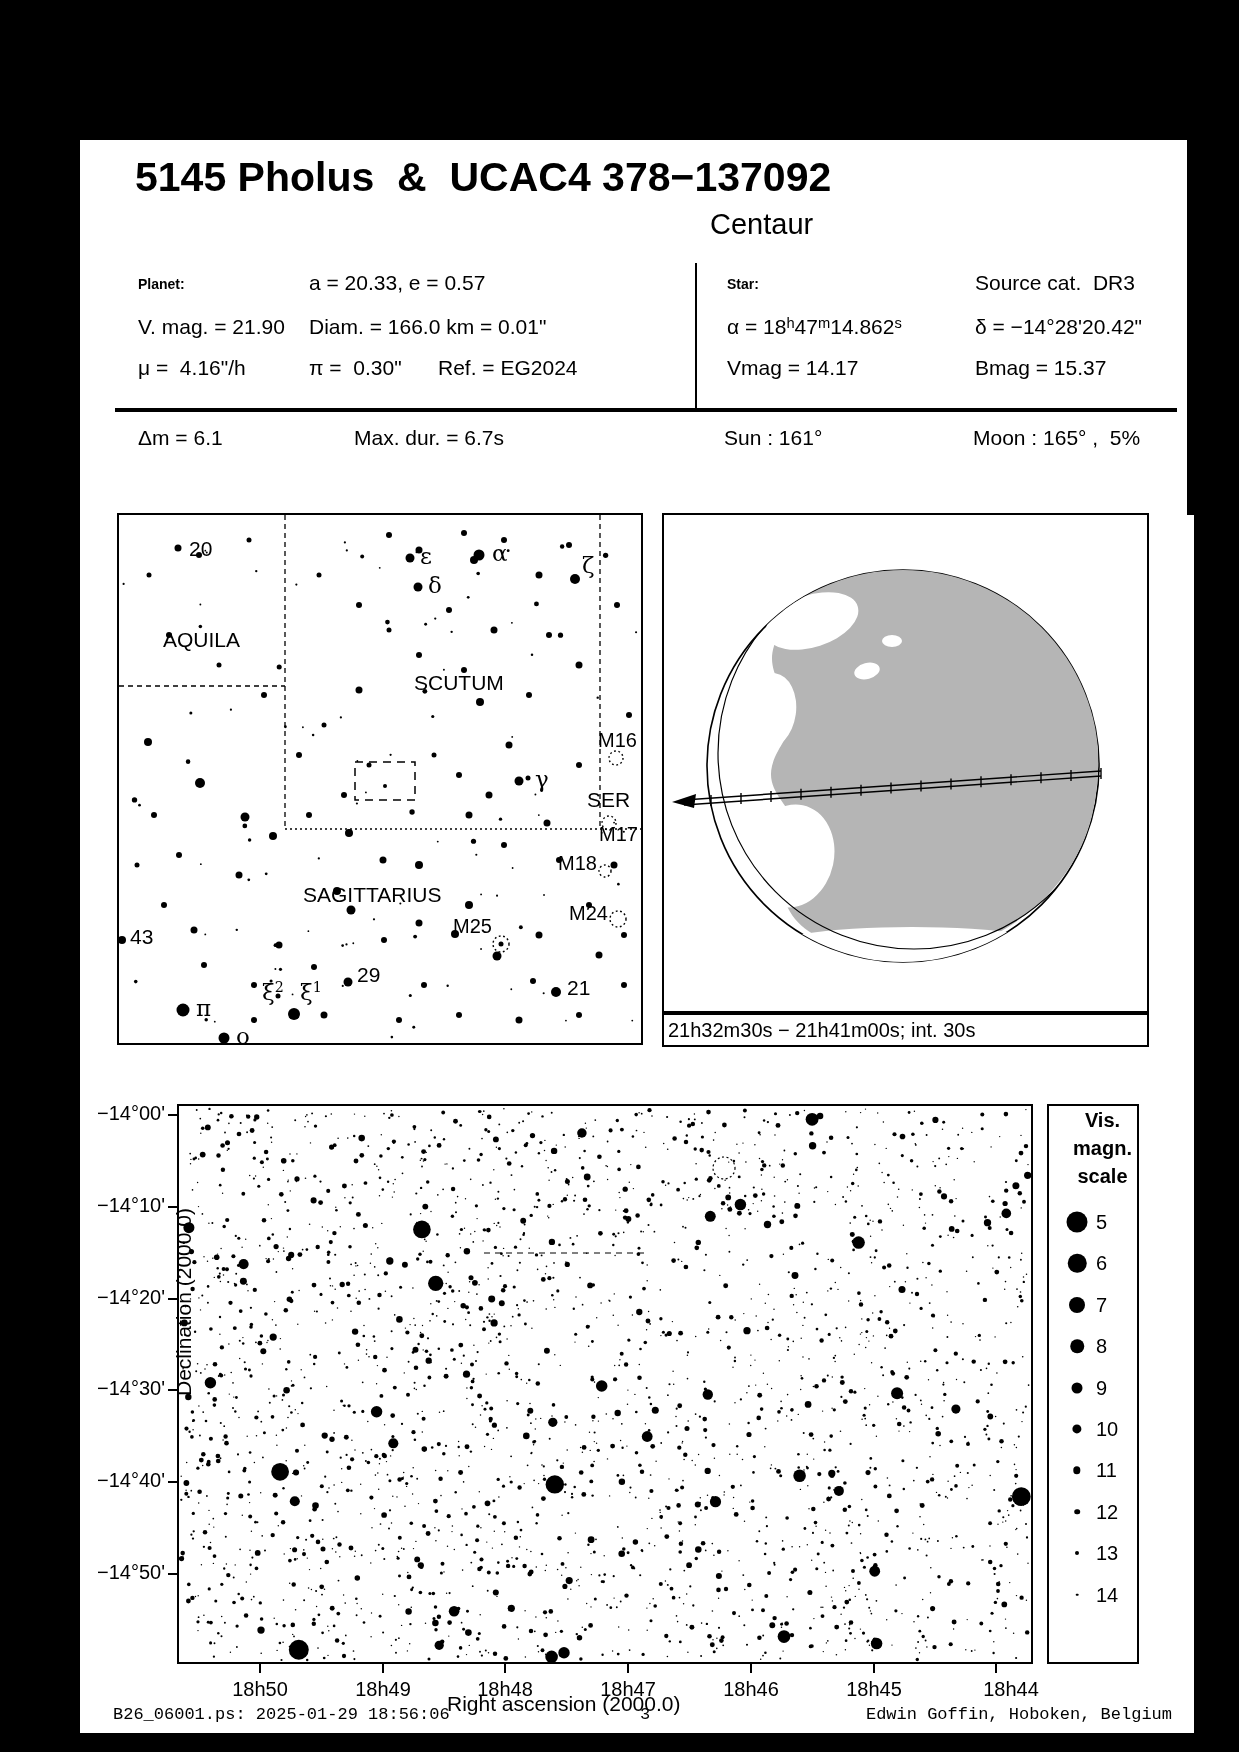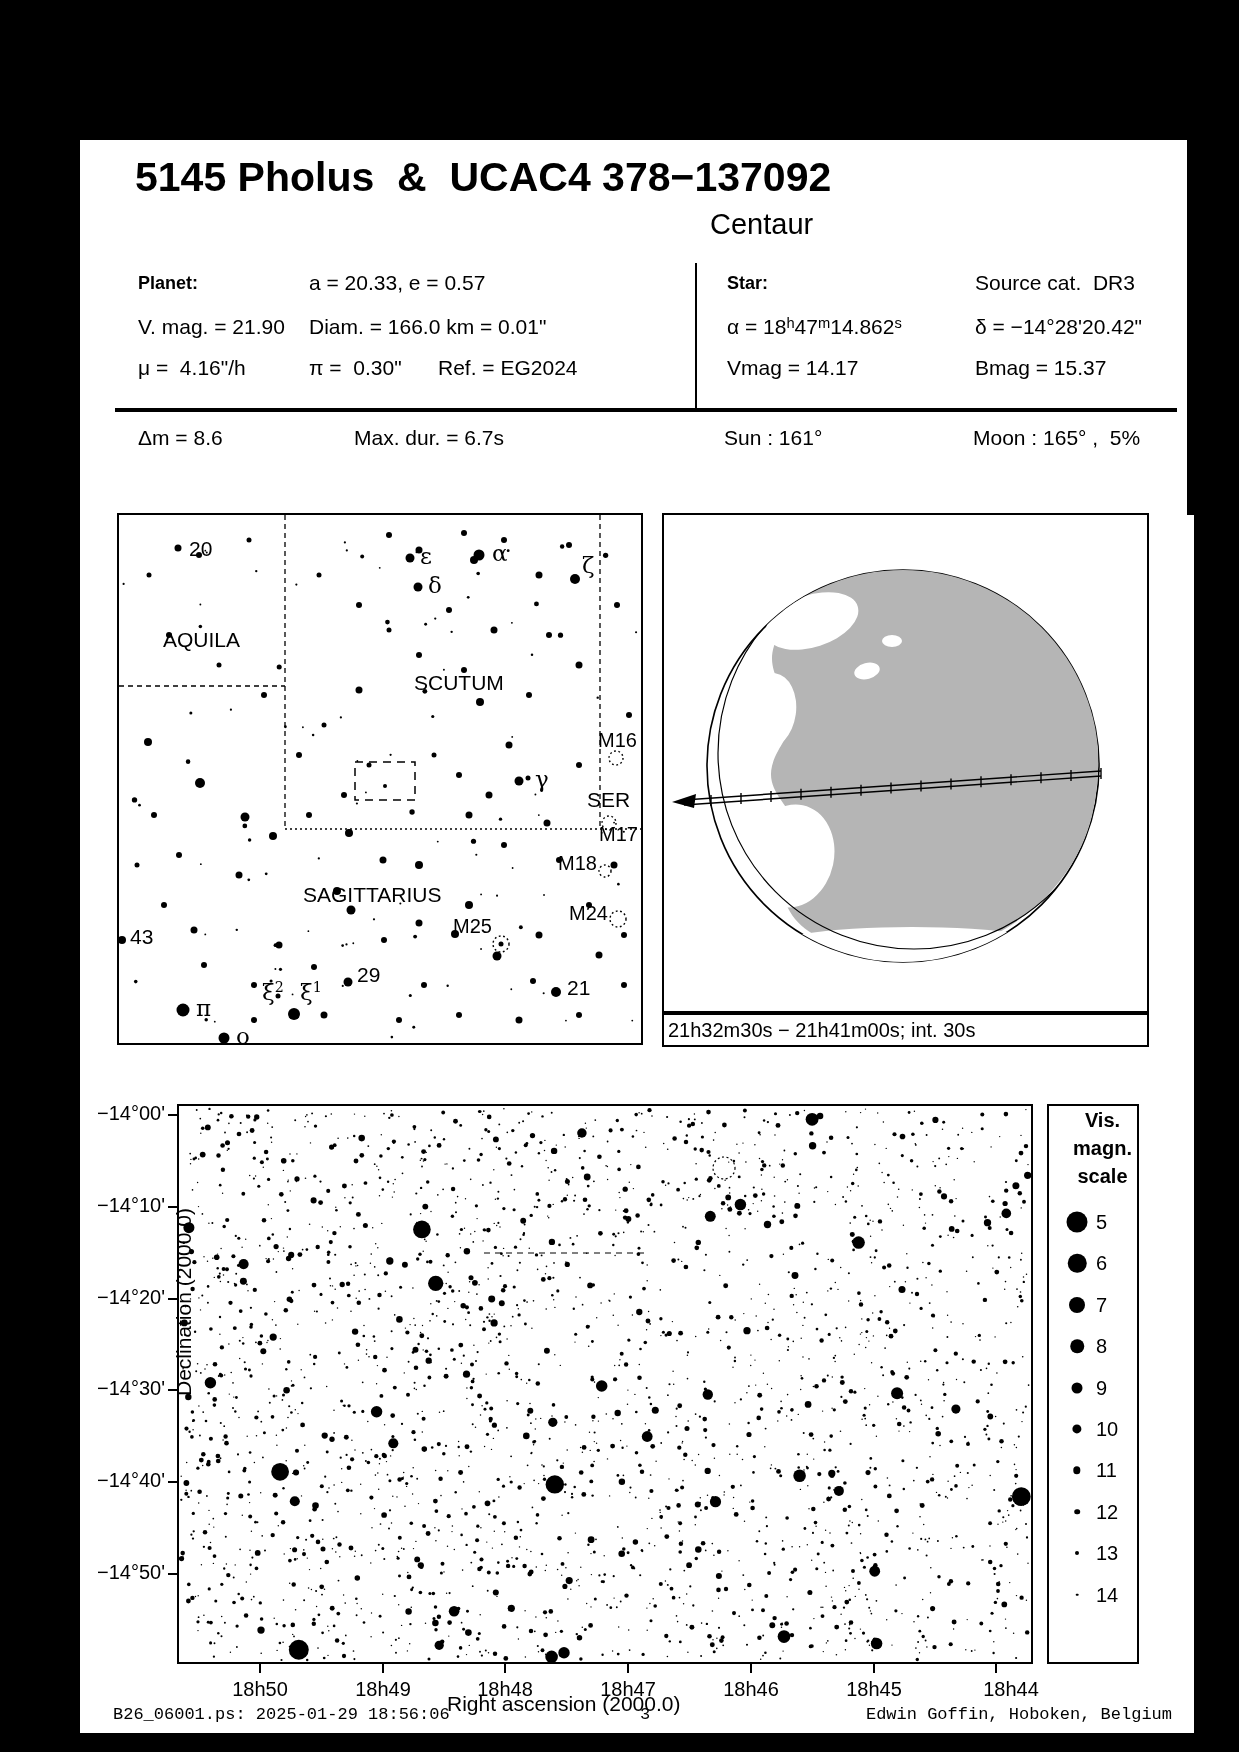--- a/index.html
+++ b/index.html
@@ -5,21 +5,21 @@
   html,body{margin:0;padding:0;background:#000;}
   #canvas{position:relative;width:1239px;height:1752px;background:#000;overflow:hidden;
           font-family:"Liberation Sans",sans-serif;color:#000;}
   #page{position:absolute;left:80px;top:140px;width:1114px;height:1593px;background:#fff;}
   .abs{position:absolute;}
   .blk-corner{position:absolute;left:1107px;top:0;width:52px;height:375px;background:#000;}
   .title{font-size:41px;font-weight:700;letter-spacing:0px;white-space:pre;}
   .subtitle{font-size:29px;white-space:pre;}
   .sup{font-size:70%;vertical-align:40%;}
   .cell{font-size:21px;white-space:pre;}
-  .cell b{font-size:18px;}
+  .cell b{font-size:14px;}
   .vdiv{position:absolute;width:2px;background:#000;}
   .hrule{position:absolute;height:4px;background:#000;}
   .box{position:absolute;border:2px solid #000;background:#fff;box-sizing:border-box;}
   .flabel{position:absolute;transform:translateY(-50%);font-size:21px;white-space:pre;line-height:1;}
   .flabel.m{font-size:20px;}
   .flabel.gk{font-family:"DejaVu Serif",serif;font-size:23px;}
   .flabel .sup{font-size:62%;vertical-align:50%;}
   .caption{font-size:20px;line-height:30px;padding-left:4px;}
   .ticklab{position:absolute;font-size:20px;white-space:pre;}
   .ytick{position:absolute;width:9px;height:2px;background:#000;}
@@ -53,21 +53,21 @@
     <div class="abs cell" style="left:647px;top:130px;"><b>Star:</b></div>
     <div class="abs cell" style="left:895px;top:131px;">Source cat.  DR3</div>
     <div class="abs cell" style="left:647px;top:175px;"><span>α = 18</span><span class="sup">h</span><span>47</span><span class="sup">m</span><span>14.862</span><span class="sup">s</span></div>
     <div class="abs cell" style="left:895px;top:175px;">δ = −14°28'20.42"</div>
     <div class="abs cell" style="left:647px;top:216px;">Vmag = 14.17</div>
     <div class="abs cell" style="left:895px;top:216px;">Bmag = 15.37</div>
 
     <div class="vdiv" style="left:615px;top:123px;height:145px;"></div>
     <div class="hrule" style="left:35px;top:268px;width:1062px;"></div>
 
-    <div class="abs cell" style="left:58px;top:286px;">Δm = 8.6</div>
+    <div class="abs cell" style="left:58px;top:286px;">Δm = 6.1</div>
     <div class="abs cell" style="left:274px;top:286px;">Max. dur. = 6.7s</div>
     <div class="abs cell" style="left:644px;top:286px;">Sun : 161°</div>
     <div class="abs cell" style="left:893px;top:286px;">Moon : 165° ,  5%</div>
 
     <div class="box" id="finder-box" style="left:37px;top:373px;width:526px;height:532px;overflow:hidden;">
       <svg id="finder-svg" width="522" height="528" viewBox="0 0 522 528">
           <line x1="166" y1="0" x2="166" y2="314" stroke="#000" stroke-width="1.3" stroke-dasharray="5 4"></line>
           <line x1="481" y1="0" x2="481" y2="314" stroke="#000" stroke-width="1.3" stroke-dasharray="5 4"></line>
           <line x1="0" y1="171" x2="166" y2="171" stroke="#000" stroke-width="1.3" stroke-dasharray="5 4"></line>
           <line x1="166" y1="314" x2="526" y2="314" stroke="#000" stroke-width="1.3" stroke-dasharray="2 3"></line>

